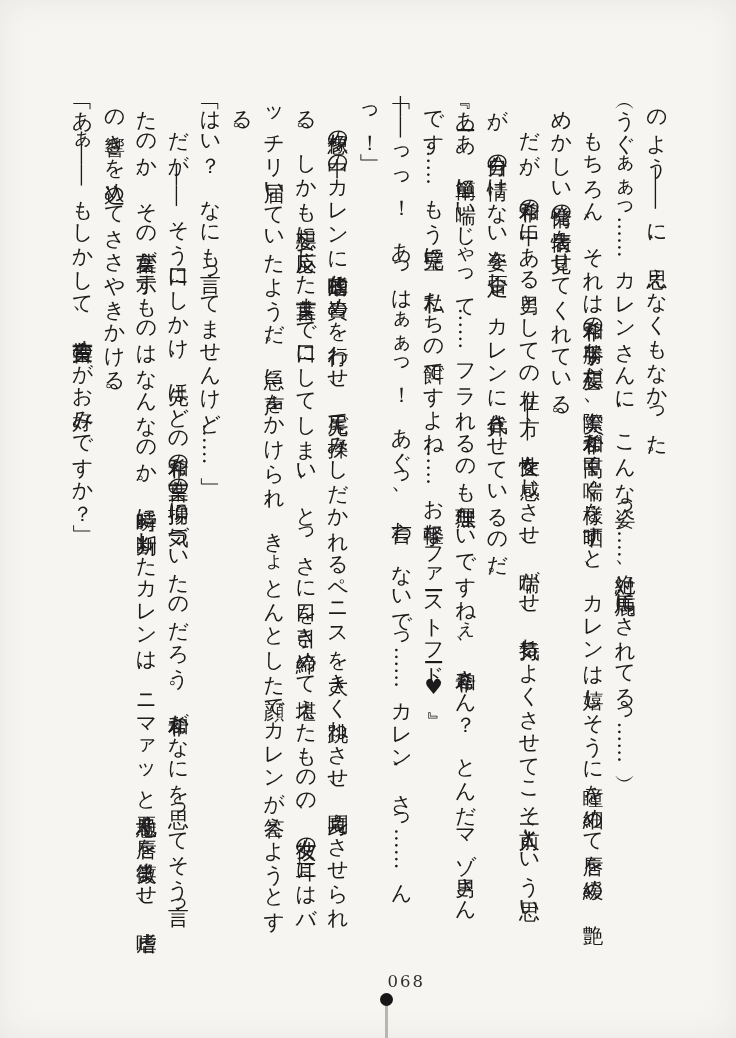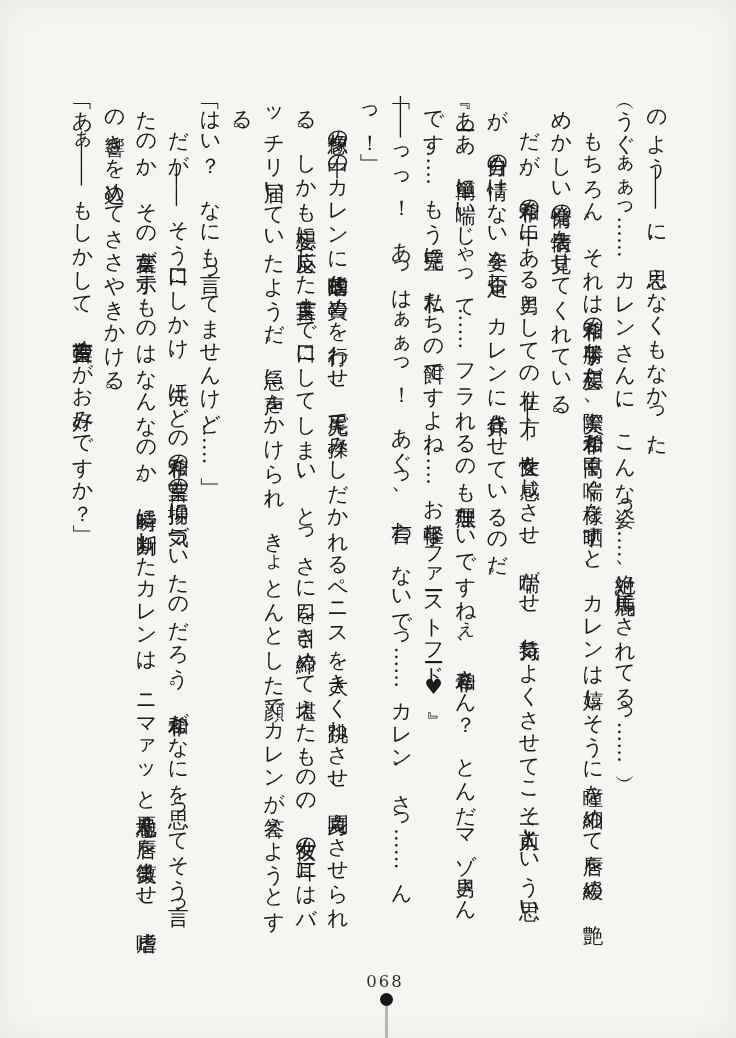--- a/index.html
+++ b/index.html
@@ -29,21 +29,21 @@
     letter-spacing: 0;
     color: var(--ink, #1b1b1b);
     text-align: start;
     font-kerning: none;
   }
   .text-block p { margin: 0; padding: 0; }
   .text-block p.indent { text-indent: 1em; }
   .page-number {
     position: absolute;
     top: 972px; left: 345px; width: 80px;
-    text-align: center;
+    text-align: right;
     font-size: 16.5px;
     letter-spacing: 2px;
     color: var(--pagenum, #2f2f2f);
   }
   .pin-stem {
     position: absolute;
     left: 385px; top: 1002px;
     width: 3px; height: 36px;
     background: var(--stem, #b9b6b0);
   }

